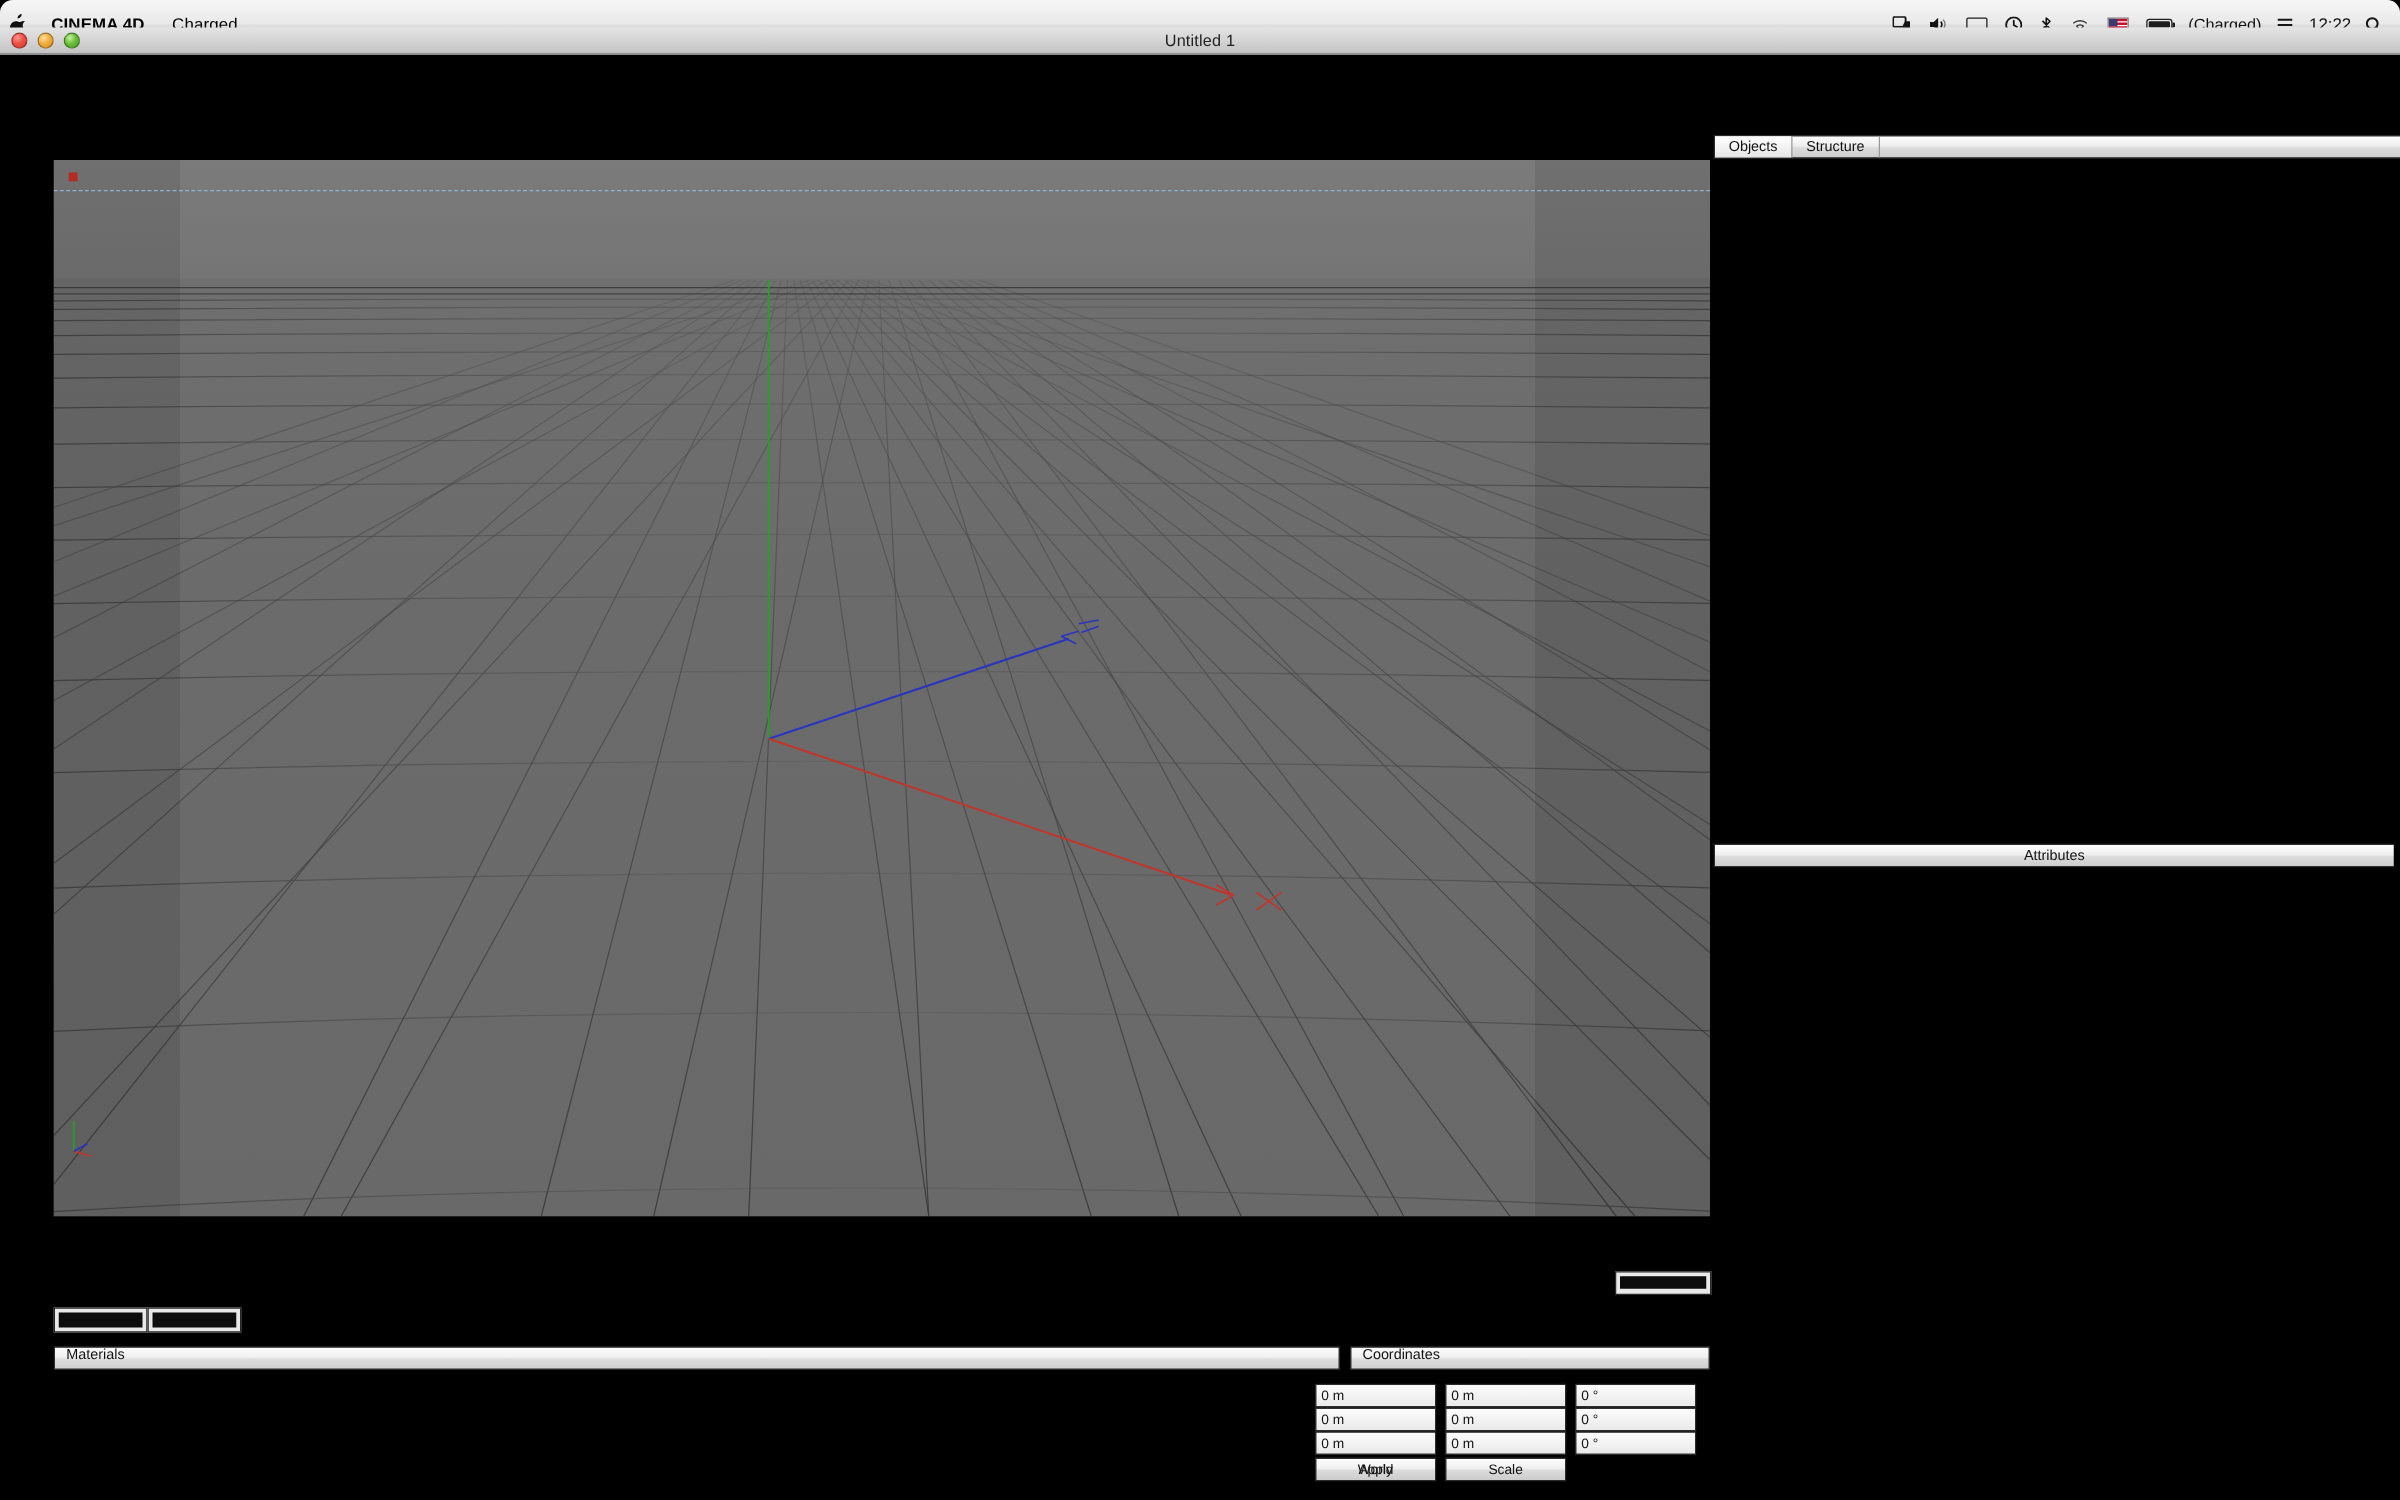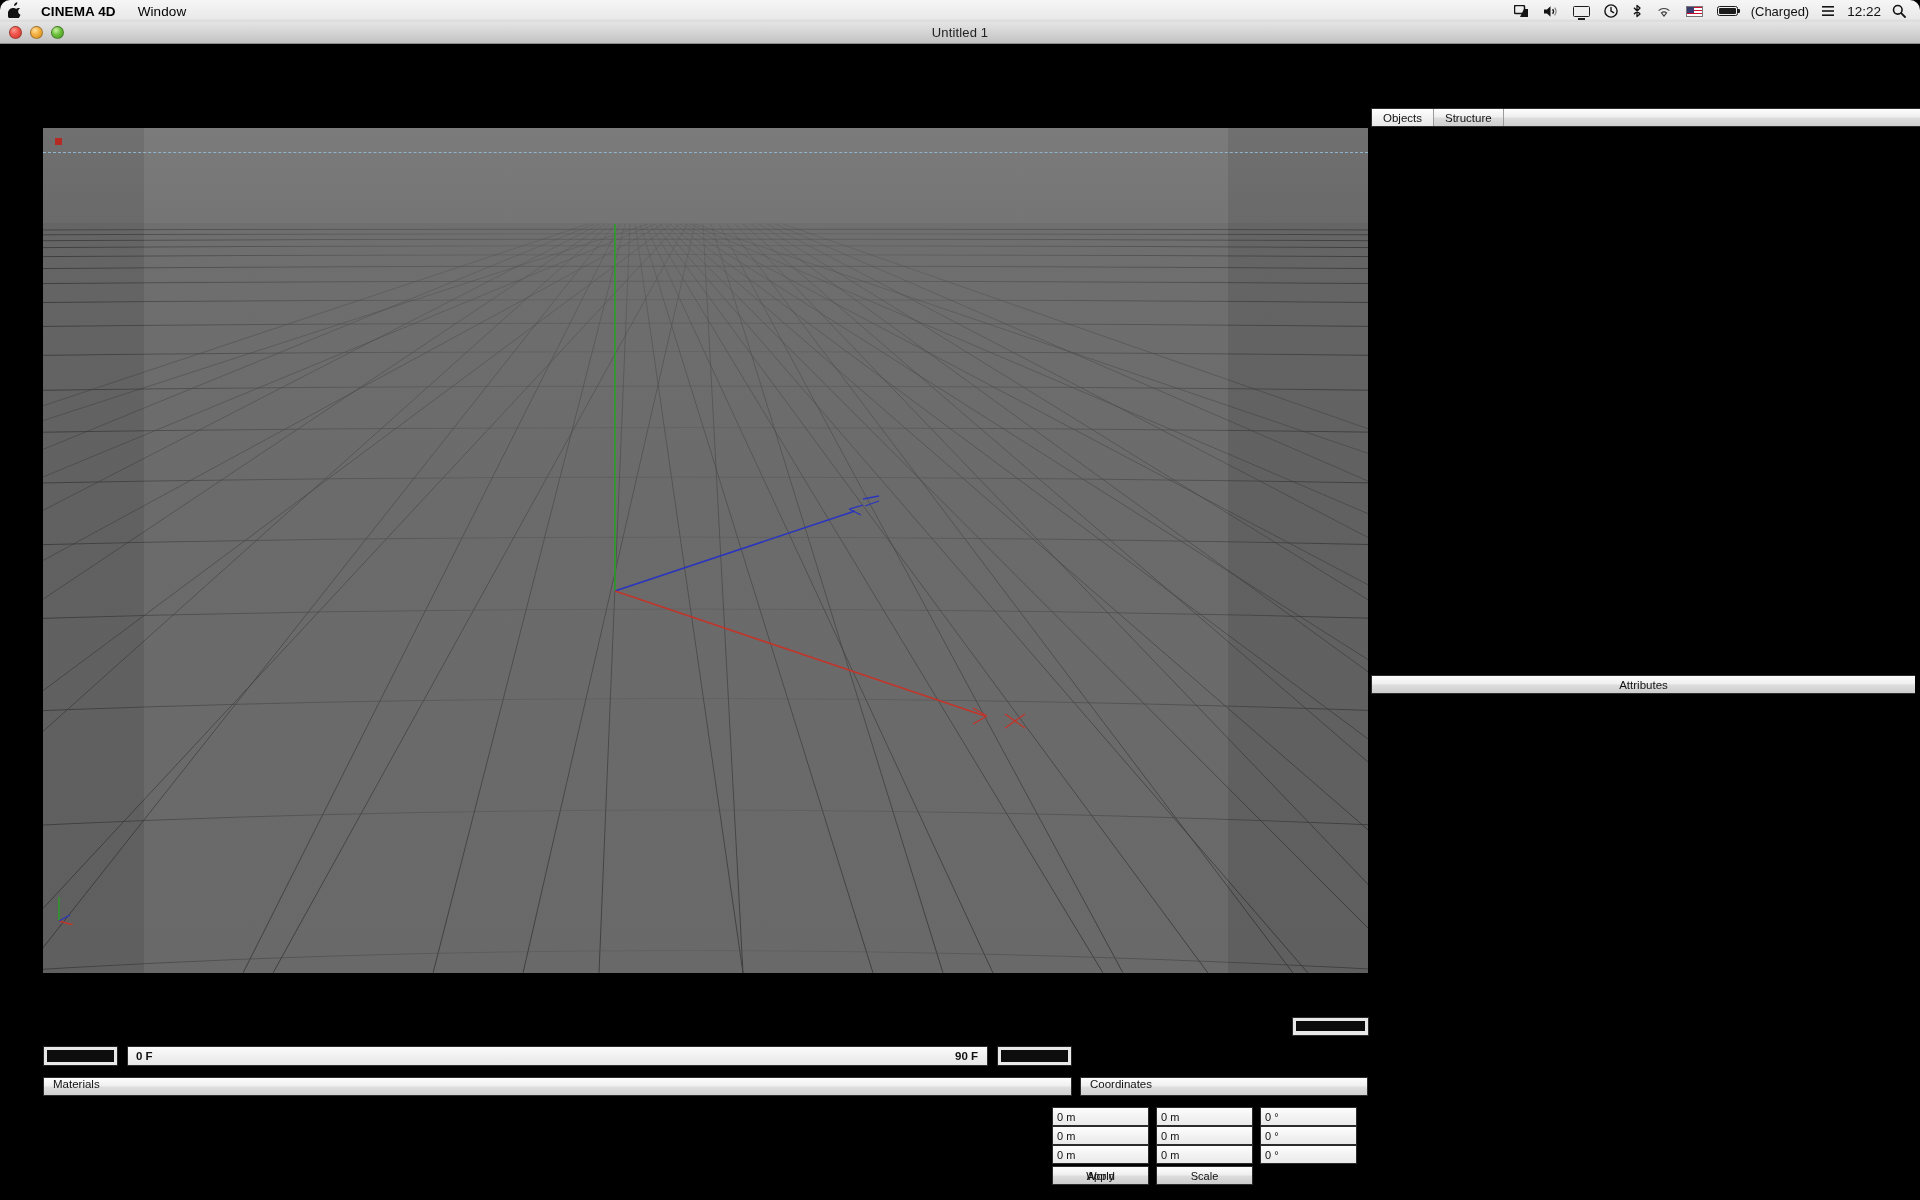--- a/index.html
+++ b/index.html
@@ -9,21 +9,21 @@
     font-family:"Liberation Sans", sans-serif;
     overflow:hidden;
   }
   #root { position:relative; width:1920px; height:1200px; background:#000; }
 
   
   .menubar{
     position:absolute; left:0; top:0; width:1920px; height:40px;
     background:linear-gradient(to bottom,#f6f6f6 0%,#e9e9e9 48%,#dedede 52%,#cfcfcf 100%);
     border-bottom:1px solid #9c9c9c;
-    display:flex; align-items:flex-start;
+    display:flex; align-items:center;
     font-size:13px; color:#000;border-radius:10px;
   }
   .menubar-left{ display:flex; align-items:center; height:22px; }
   .apple-logo{
     width:30px; display:flex; align-items:center; justify-content:center;
     font-size:15px; line-height:1; padding-bottom:2px;
   }
   .menu-item{
     padding:0 11px; height:22px; display:flex; align-items:center;
     font-size:13.5px; letter-spacing:.1px;
@@ -213,21 +213,21 @@
 
   <div class="menubar">
     <div class="menubar-left">
       <div class="apple-logo">
         <svg width="14" height="16" viewBox="0 0 14 16" aria-hidden="true">
           <path d="M9.3 0.2c0.1 0.9-0.25 1.8-0.82 2.45-0.6 0.68-1.5 1.2-2.4 1.13-0.12-0.87 0.3-1.79 0.84-2.38C7.56 0.7 8.5 0.22 9.3 0.2z" fill="#111"></path>
           <path d="M12.2 5.9c-1.26 0.73-2.05 2.0-2.05 3.44 0 1.63 0.99 2.97 2.35 3.52-0.28 0.86-0.66 1.63-1.2 2.36-0.72 0.96-1.48 1.92-2.66 1.94-1.14 0.02-1.5-0.68-2.8-0.68-1.3 0-1.7 0.66-2.78 0.7-1.14 0.04-2.0-1.04-2.73-2.0C-1.16 13.2-0.1 8.5 2.22 6.8c1.02-0.76 2.18-0.9 2.96-0.9 1.18 0 2.06 0.74 2.84 0.74 0.72 0 1.86-0.8 3.08-0.74 0.4 0.02 0.76 0.06 1.1 0.0z" fill="#111"></path>
         </svg>
       </div>
       <div class="menu-item app-name">CINEMA 4D</div>
-      <div class="menu-item">Window</div>
+      <div class="menu-item">Charged</div>
     </div>
 
     <div class="menubar-right">
       <div class="mb-icon">
         <svg width="15" height="13" viewBox="0 0 15 13">
             <rect x="0.5" y="0.5" width="10" height="8" rx="1.2" fill="none" stroke="#141414" stroke-width="1.5"></rect>
             <path d="M10 4 L14 4 L14 12 L6 12 Z" fill="#141414"></path>
           </svg>
       </div>
       <div class="mb-icon">
@@ -402,24 +402,20 @@
     </div>
 
     <div class="mini-btn">
         <i></i>
       </div>
 
     <div class="timeline-row">
       <div class="tl-swatch">
           <i></i>
         </div>
-      <div class="tl-track">
-        <span class="tl-start">0 F</span>
-        <span class="tl-end">90 F</span>
-      </div>
       <div class="tl-swatch">
           <i></i>
         </div>
     </div>
 
     <div class="panelbar materials-bar">
       <span class="lbl">Materials</span>
     </div>
     <div class="panelbar coords-bar">
       <span class="lbl">Coordinates</span>

